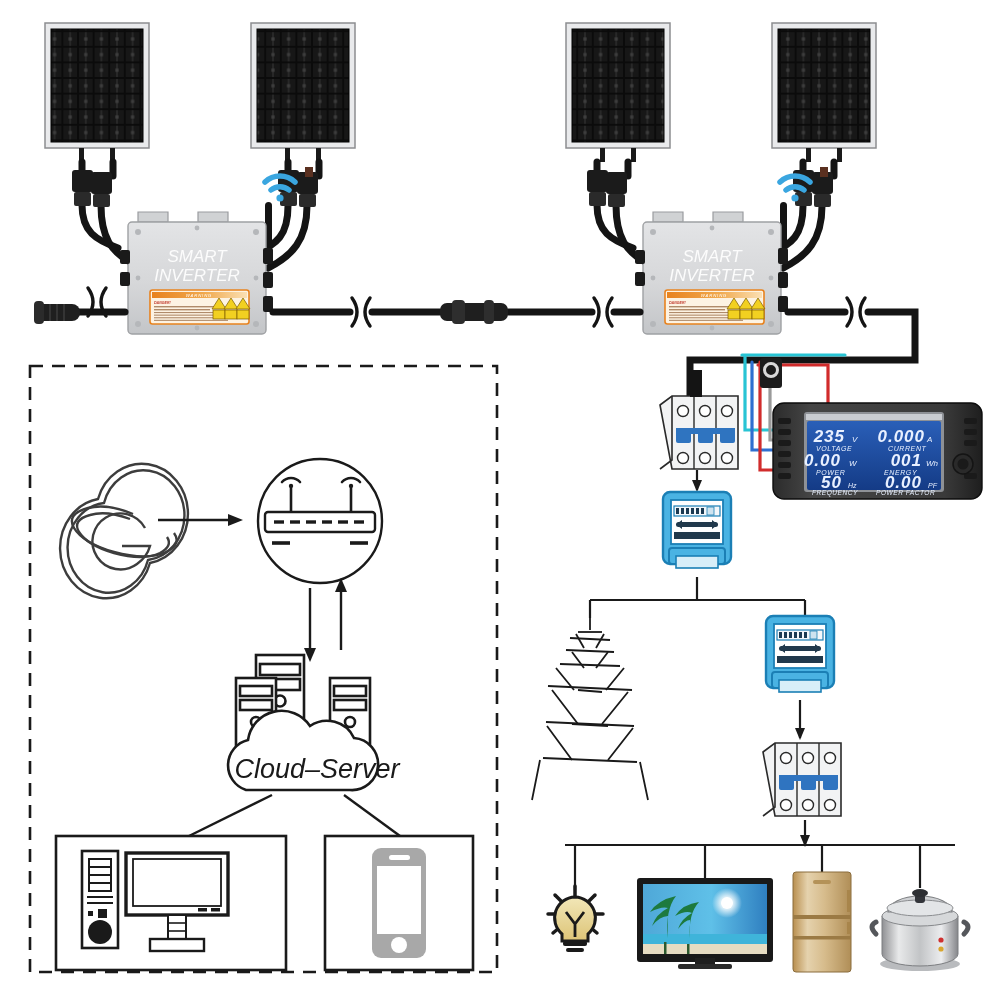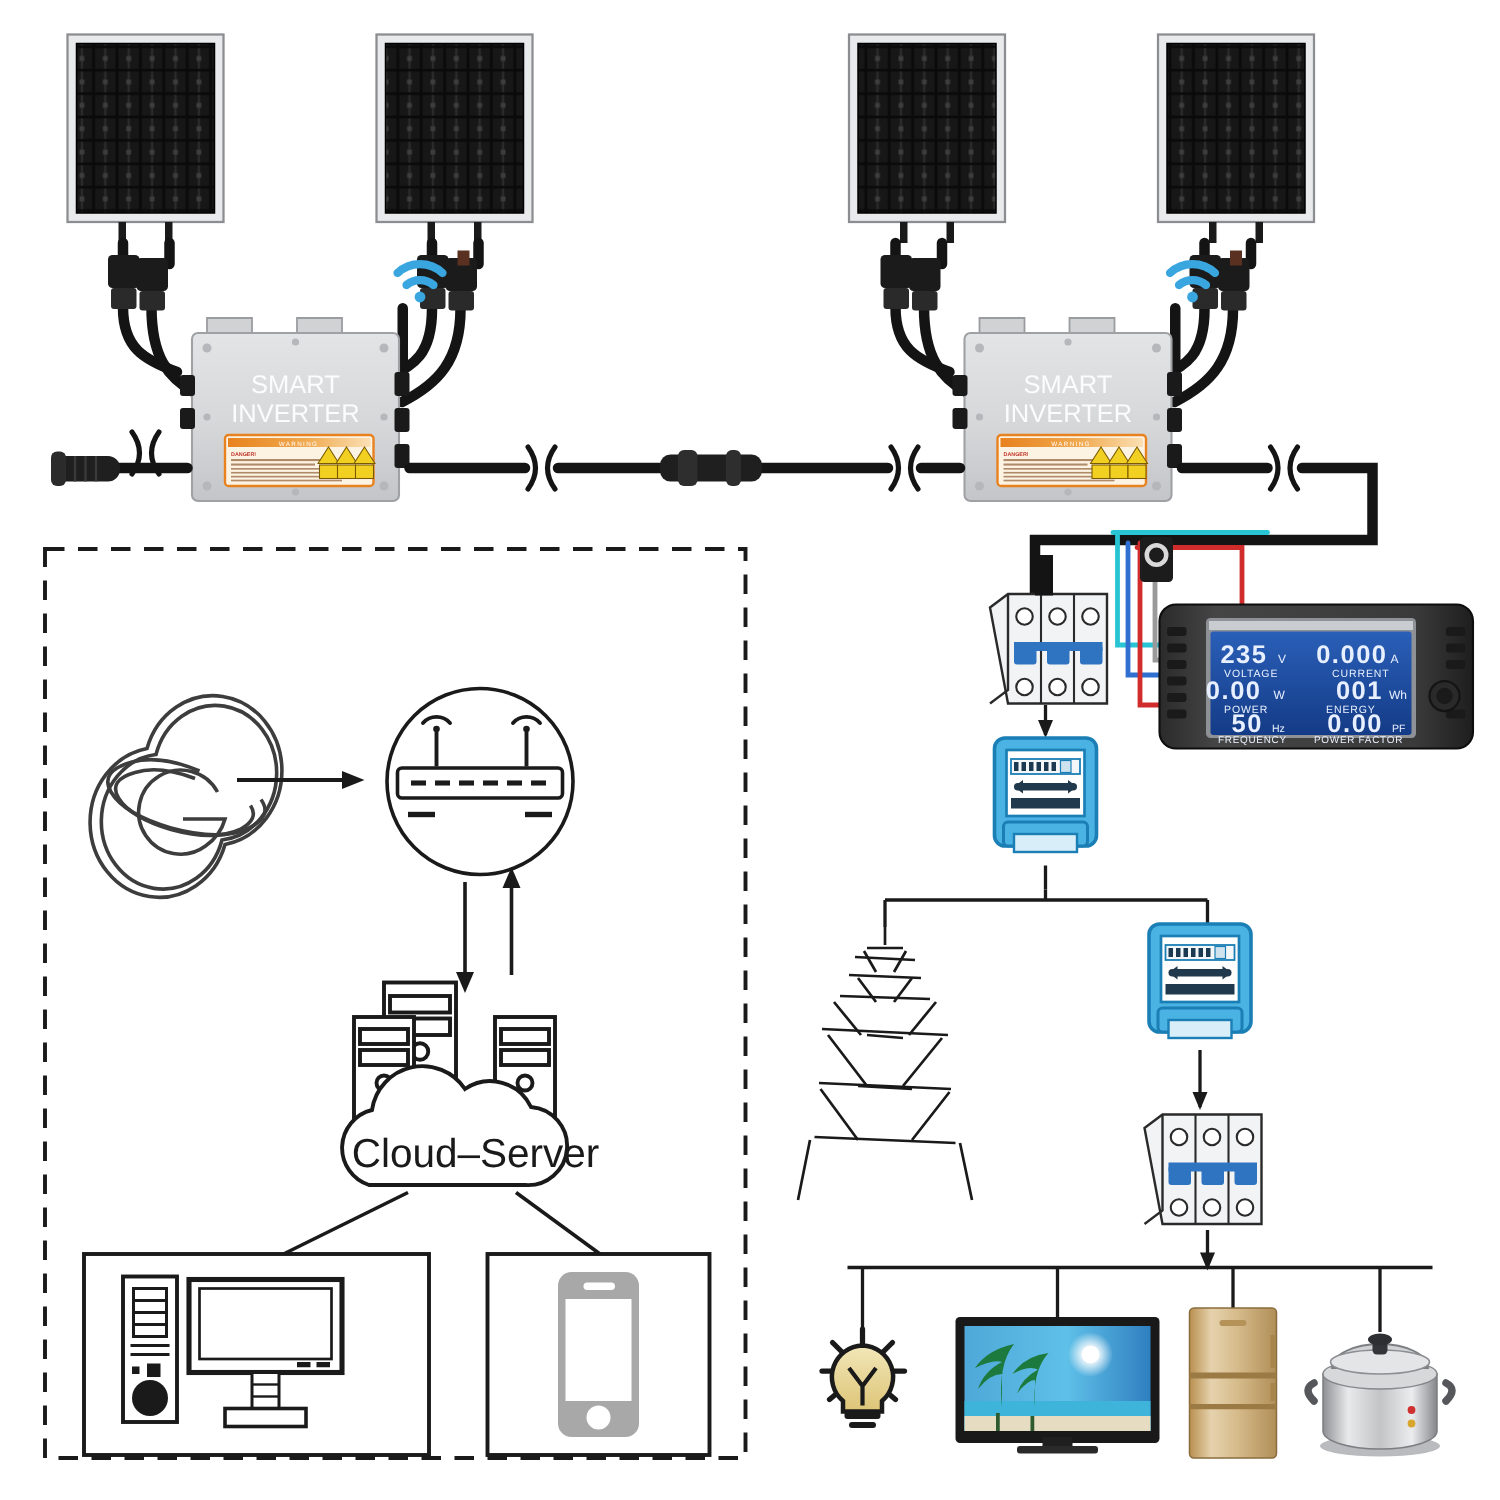--- a/index.html
+++ b/index.html
@@ -1,18 +1,18 @@
 <!DOCTYPE html>
 <html><head>
 <meta charset="utf-8">
 <style>
   html,body{margin:0;padding:0;background:#fff;}
   body{width:1000px;height:1000px;position:relative;overflow:hidden;
        font-family:"Liberation Sans",sans-serif;}
-  #stage{position:absolute;left:0;top:0;width:1000px;height:1000px;}
+  #stage{position:absolute;left:0;top:0;width:1000px;height:1000px;font-style:italic;}
   svg{display:block;}
   .txt{font-family:"Liberation Sans",sans-serif;}
 </style>
 </head>
 <body>
 
 <div id="stage">
 <svg width="1000" height="1000" viewBox="0 0 1000 1000" xmlns="http://www.w3.org/2000/svg">
   <defs>
     <linearGradient id="invGrad" x1="0" y1="0" x2="0" y2="1">

